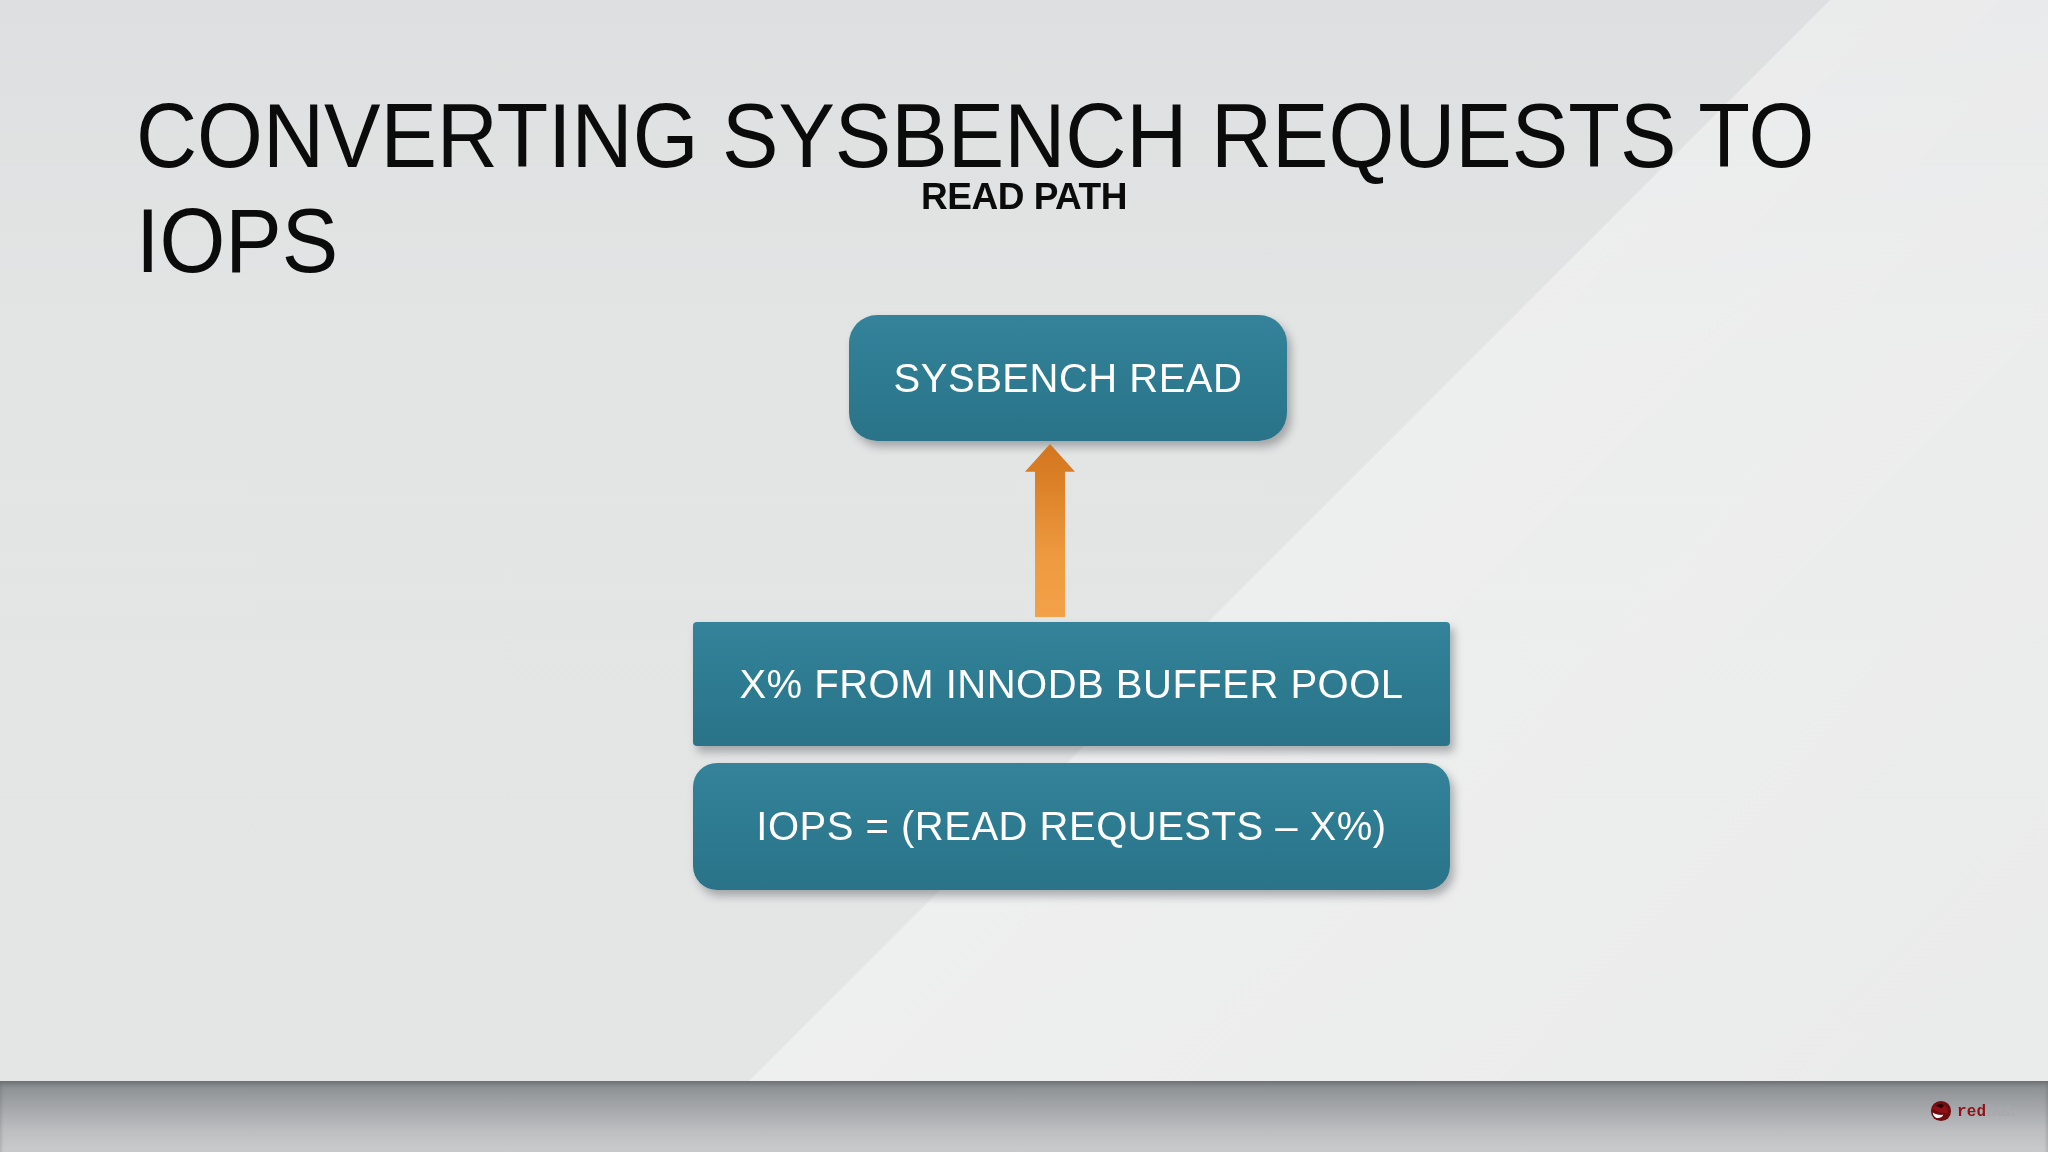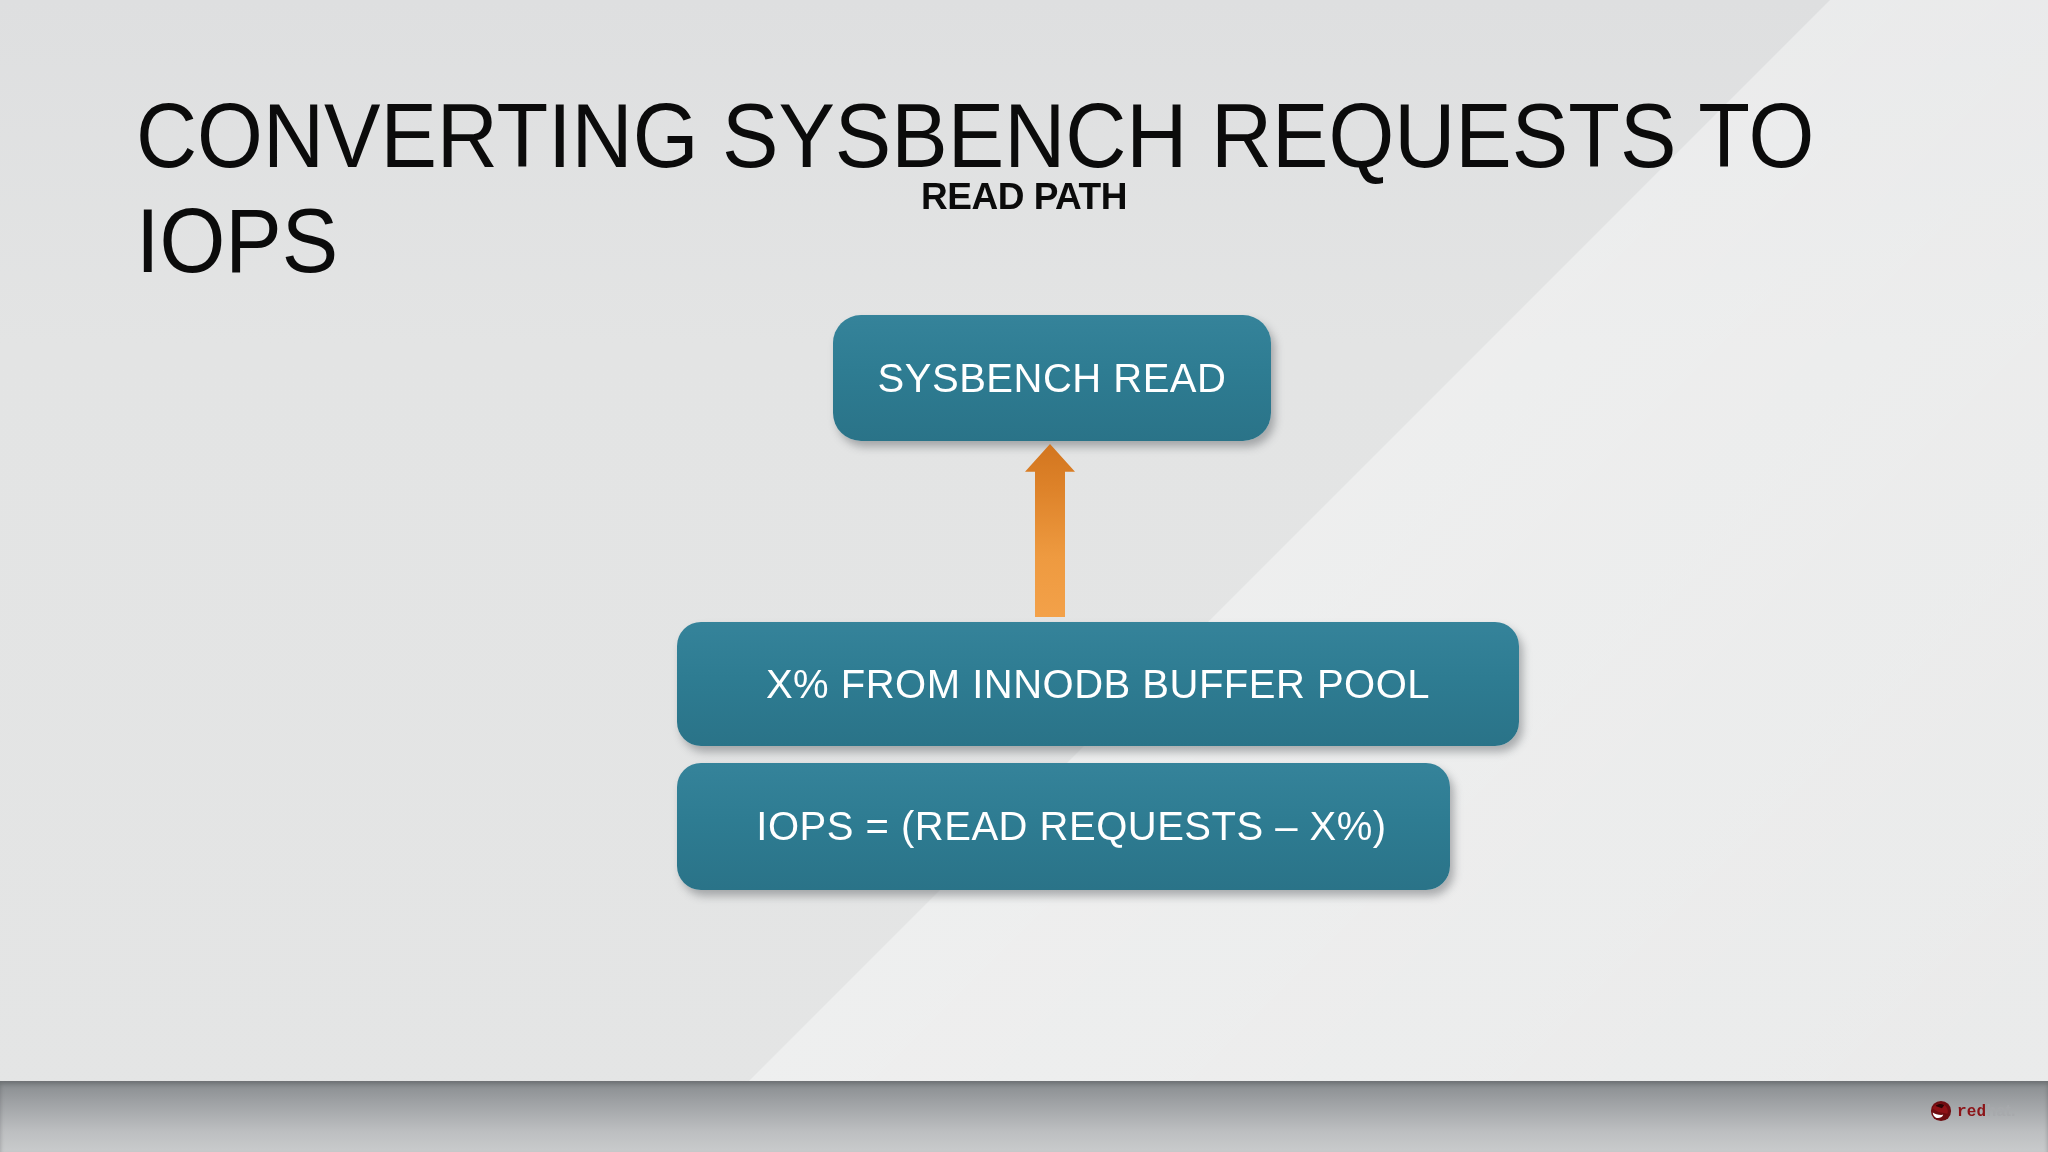--- a/index.html
+++ b/index.html
@@ -48,24 +48,25 @@
     position: absolute;
     display: flex;
     align-items: center;
     justify-content: center;
     background: linear-gradient(180deg, #35839a 0%, #2e7c92 45%, #2a7388 100%);
     color: #ffffff;
     font-size: 40px;
     letter-spacing: 0.5px;
     box-shadow: 4px 6px 9px rgba(70, 75, 80, 0.40);
     white-space: nowrap;
+    margin-left: 16px;
   }
   .node-top    { left: 833px; top: 315px; width: 438px; height: 126px; border-radius: 28px; }
-  .node-middle { left: 677px; top: 622px; width: 842px; height: 124px; border-radius: 24px; }
-  .node-bottom { left: 677px; top: 763px; width: 757px; height: 127px; border-radius: 24px; padding-left: 16px; }
+  .node-middle { left: 677px; top: 622px; width: 757px; height: 124px; border-radius: 4px; }
+  .node-bottom { left: 677px; top: 763px; width: 757px; height: 127px; border-radius: 24px; }
   .up-arrow {
     position: absolute;
     left: 1025px;
     top: 444px;
     width: 50px;
     height: 173px;
     background: linear-gradient(180deg, #d2751f 0%, #dd8229 25%, #ee9a40 65%, #f3a149 100%);
     clip-path: polygon(50% 0, 100% 16%, 80% 16%, 80% 100%, 20% 100%, 20% 16%, 0 16%);
     filter: drop-shadow(4px 4px 3px rgba(90, 95, 100, 0.55));
   }

